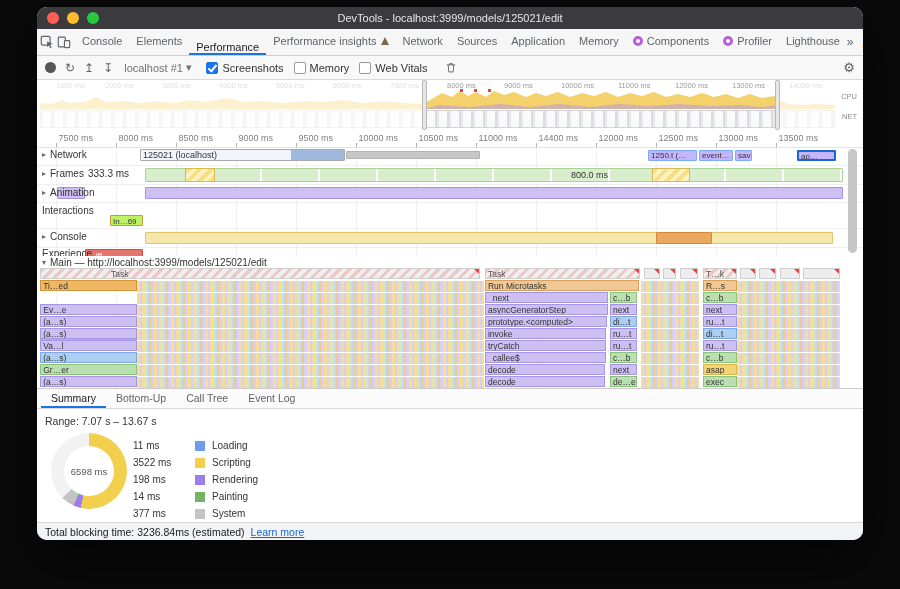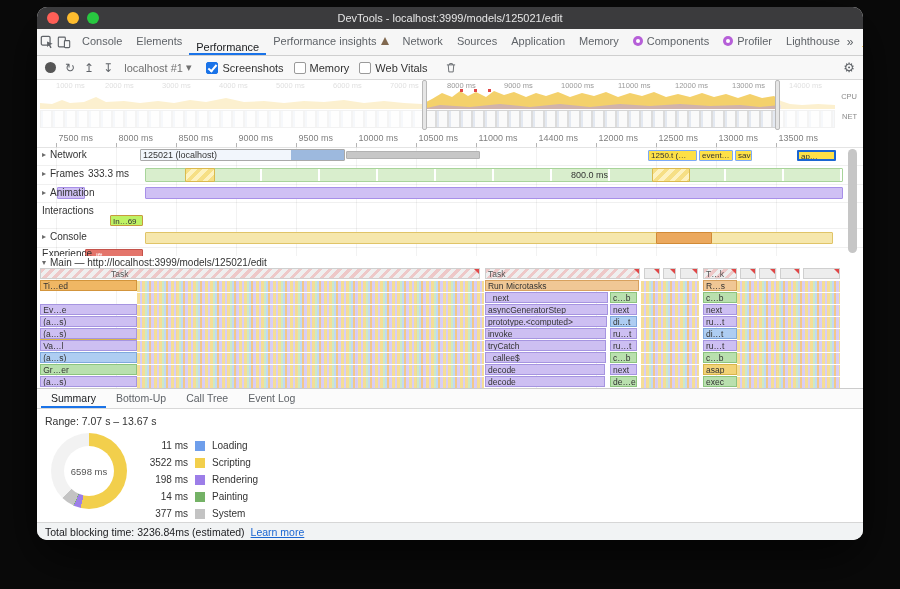--- a/index.html
+++ b/index.html
@@ -57,21 +57,21 @@
   .gline{position:absolute;top:0;width:1px;height:241px;background:rgba(0,0,0,.05);}
   .tracksec{position:absolute;top:140px;left:0;width:826px;}
   .trow{position:relative;border-bottom:1px solid rgba(0,0,0,.06);}
   .tlabel{position:absolute;left:5px;top:2px;font-size:10px;color:#333;display:flex;gap:4px;align-items:center;z-index:2;white-space:nowrap;}
   .disc{font-size:8px;color:#6a6a6a;}
   .durleft{color:#333;}
   .bar{position:absolute;box-sizing:border-box;font-size:8.5px;color:#333;white-space:nowrap;overflow:hidden;
        padding:0 2px;border-radius:1px;line-height:11px;}
   .netdoc{top:2px;height:12px;background:linear-gradient(90deg,#f2f6fc 0 74%,#9db9de 74%);border:1px solid #a9a9a9;font-size:9px;line-height:10px;}
   .netgray{top:4px;height:8px;background:#c7c7c7;border:1px solid #b2b2b2;}
-  .netreq{top:3px;height:11px;background:#fde047;border:1px solid #7baaf7;font-size:8px;line-height:9px;}
+  .netreq{top:3px;height:11px;background:#c4b5fd;border:1px solid #7baaf7;font-size:8px;line-height:9px;}
   .netreq.sel{border:2px solid #1a66d2;}
   .frame{top:2px;height:14px;background:repeating-linear-gradient(90deg,#d9eecd 0 56px,#fff 56px 58px);border:1px solid #a8d49a;}
   .framewarn{top:2px;height:14px;background:repeating-linear-gradient(135deg,#f6df85 0 4px,#fdf2c0 4px 8px);border:1px solid #d9ba4e;}
   .flabel{top:2px;height:14px;background:transparent;border:none;text-align:center;font-size:9px;line-height:14px;color:#333;}
   .anim{top:2px;height:12px;background:#cfc0f4;border:1px solid #a78fe8;}
   .interaction{top:12px;height:11px;background:#bef264;border:1px solid #c89a3e;font-size:8px;}
   .consoleY{top:3px;height:12px;background:#f6e7ac;border:1px solid #e0c468;}
   .consoleO{top:3px;height:12px;background:#eba85e;border:1px solid #d18a36;}
   .shift{top:1px;height:11px;background:#e4756b;border:1px solid #c4524a;color:#fff;font-size:8px;}
   .mainhdr{position:absolute;top:249px;left:0;width:826px;height:12px;font-size:10px;color:#333;display:flex;gap:4px;
@@ -99,21 +99,21 @@
   .stabs{display:flex;height:19px;border-bottom:1px solid #d8d8d8;background:#fbfbfb;padding-left:4px;}
   .stab{display:flex;align-items:center;padding:0 10px;font-size:10.5px;color:#5f6368;border-bottom:2px solid transparent;box-sizing:border-box;}
   .stab.active{color:#202124;border-bottom-color:#1a73e8;}
   .range{position:absolute;left:8px;top:26px;font-size:10.5px;color:#333;}
   .donut{position:absolute;left:14px;top:44px;width:76px;height:76px;border-radius:50%;}
   .donut::after{content:"";position:absolute;inset:13px;background:#fff;border-radius:50%;}
   .donut-center{position:absolute;left:14px;top:44px;width:76px;height:76px;display:flex;align-items:center;justify-content:center;
                 font-size:9.5px;color:#555;z-index:2;}
   .legend{position:absolute;left:96px;top:48px;}
   .lrow{display:flex;align-items:center;height:17px;gap:7px;font-size:10px;color:#333;}
-  .lval{width:55px;text-align:right;color:#333;}
+  .lval{width:55px;text-align:left;color:#333;}
   .lsw{width:10px;height:10px;}
   
   .footer{position:absolute;bottom:0;left:0;width:826px;height:18px;background:#f1f3f4;border-top:1px solid #d6d6d6;
           display:flex;align-items:center;gap:6px;padding-left:8px;box-sizing:border-box;font-size:10.5px;color:#202124;}
   .footer a{color:#1a66d2;}
 </style>
 </head>
 <body>
 
 <div class="stage">

